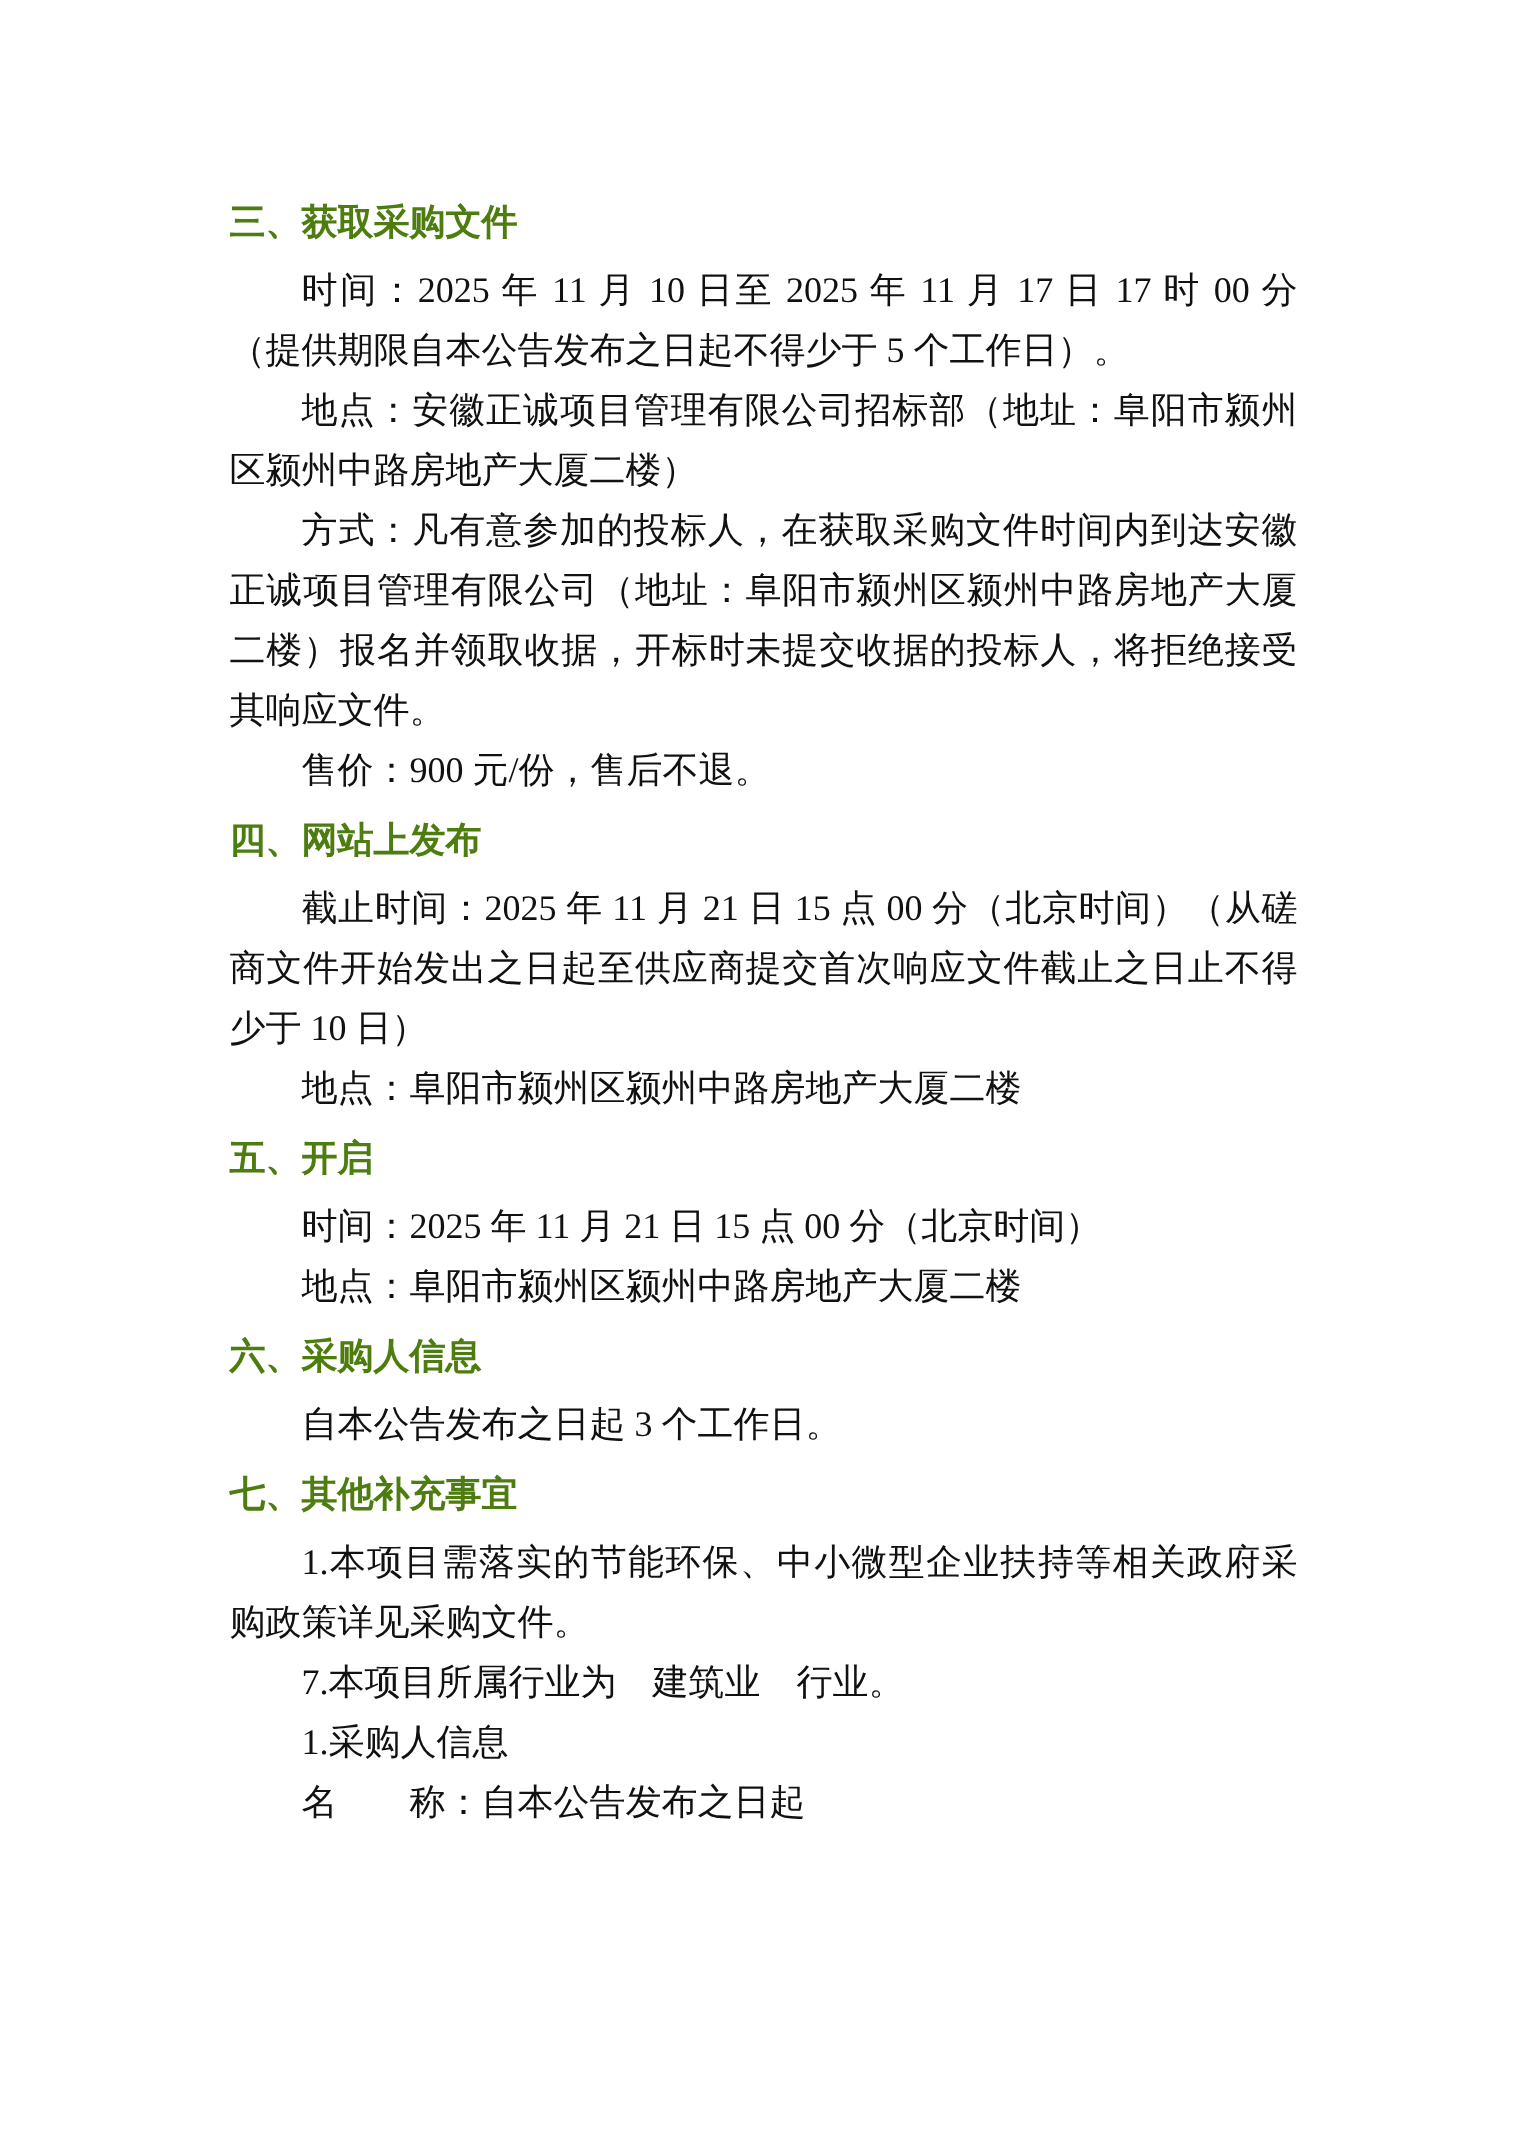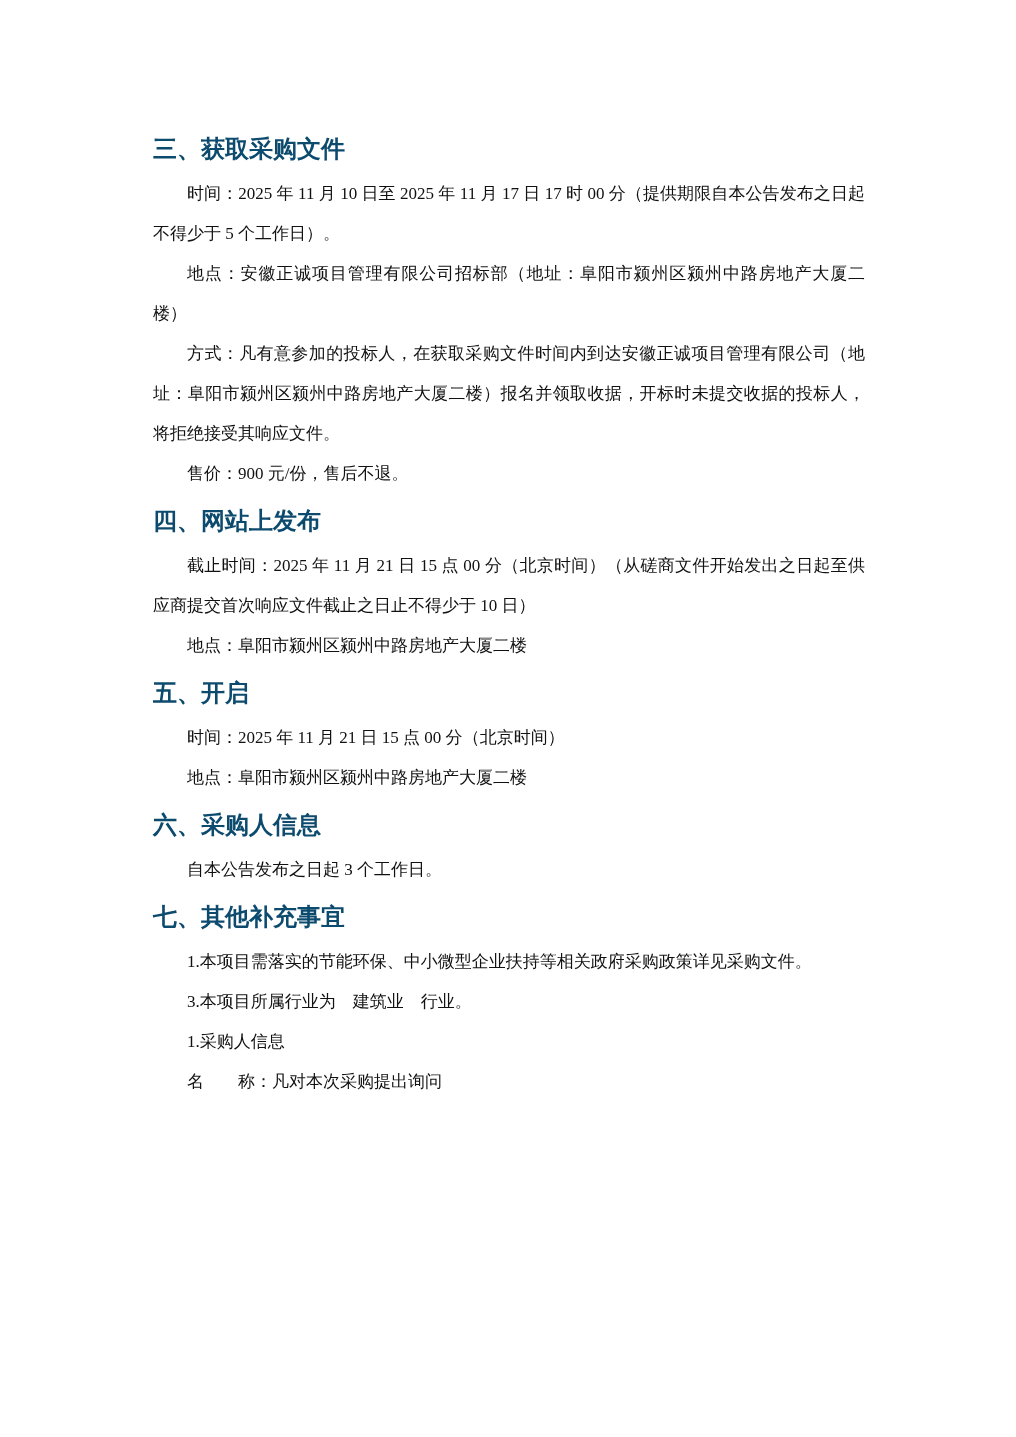--- a/index.html
+++ b/index.html
@@ -16,25 +16,25 @@
     background: #ffffff;
     overflow: hidden;
   }
   .section { margin: 0; }
   .section h2 {
     font-family: "Liberation Sans", "DejaVu Sans", sans-serif;
     font-weight: 700;
     font-size: 24px;
     line-height: 30px;
     margin: 12px 0 10px 0;
-    color: #0c4a6e;
+    color: #4d7c0f;
   }
   .section:first-child h2 { margin-top: 0; }
   .para {
-    font-size: 17px;
+    font-size: 24px;
     line-height: 40px;
     margin: 0;
     text-align: justify;
     text-indent: 2em;
     word-break: break-word;
   }
   .u {
     text-decoration-thickness: 1.5px;
     text-underline-offset: 5px;
   }
@@ -65,21 +65,21 @@
   </div>
 
   <div class="section">
     <h2>六、采购人信息</h2>
     <p class="para"><span>自本公告发布之日起 3 个工作日。</span></p>
   </div>
 
   <div class="section">
     <h2>七、其他补充事宜</h2>
     <p class="para"><span>1.本项目需落实的节能环保、中小微型企业扶持等相关政府采购政策详见采购文件。</span></p>
-    <p class="para"><span>3.本项目所属行业为</span><span class="u">　建筑业　</span><span>行业。</span></p>
+    <p class="para"><span>7.本项目所属行业为</span><span class="u">　建筑业　</span><span>行业。</span></p>
   </div>
 
   <div class="section">
     <p class="para"><span>1.采购人信息</span></p>
-    <p class="para"><span>名　　称：凡对本次采购提出询问</span></p>
+    <p class="para"><span>名　　称：自本公告发布之日起</span></p>
   </div>
 
 </div>
 
 </body></html>

